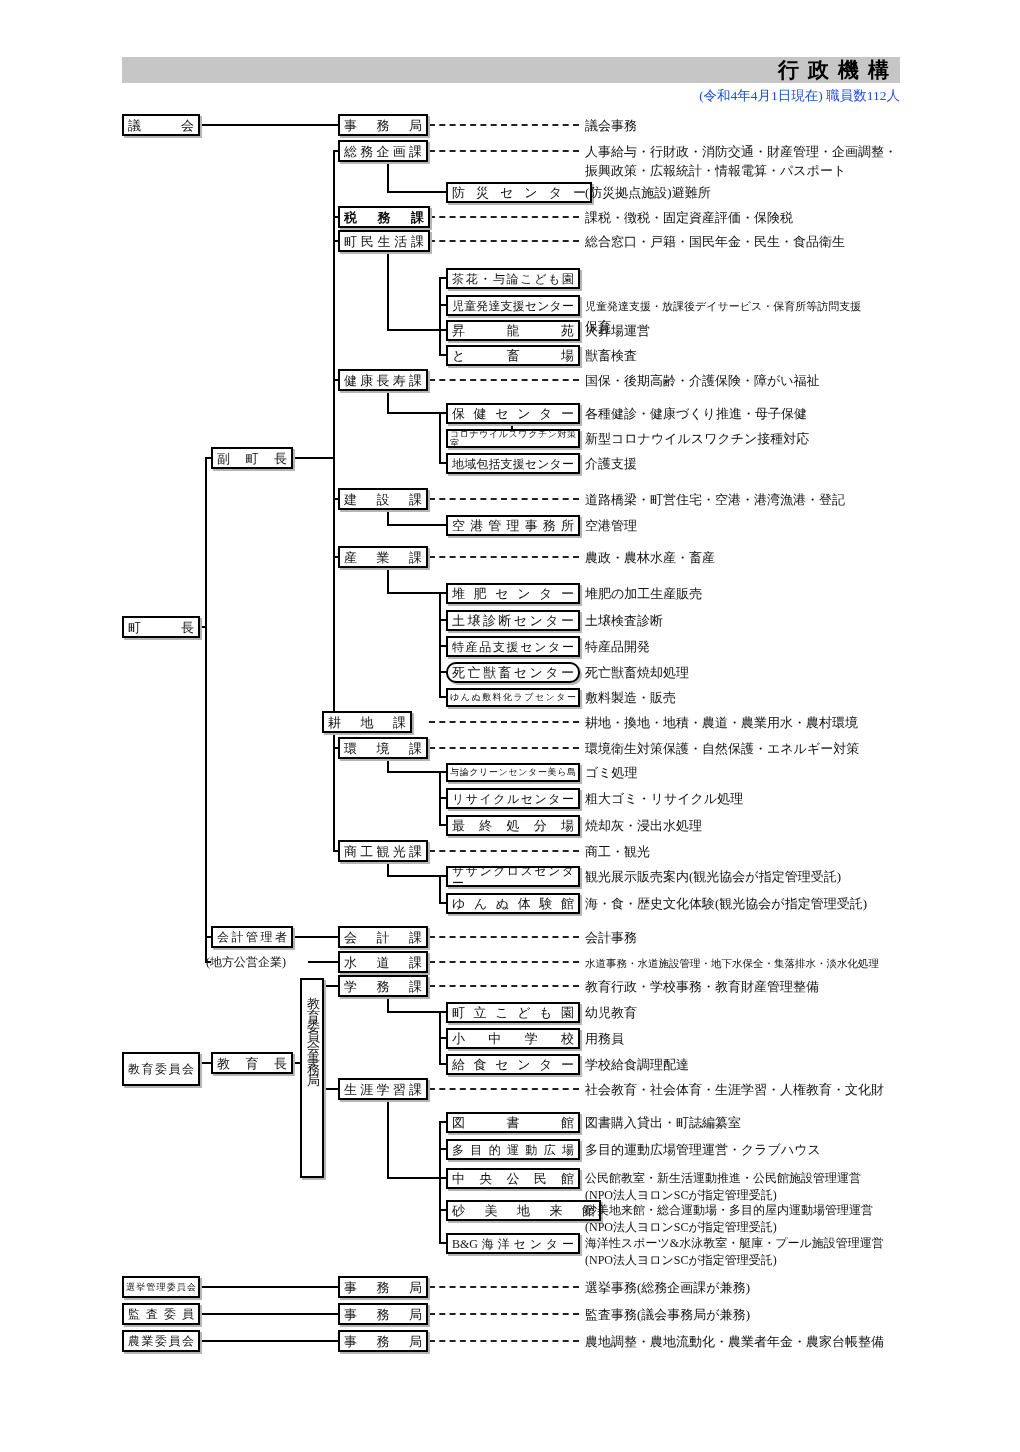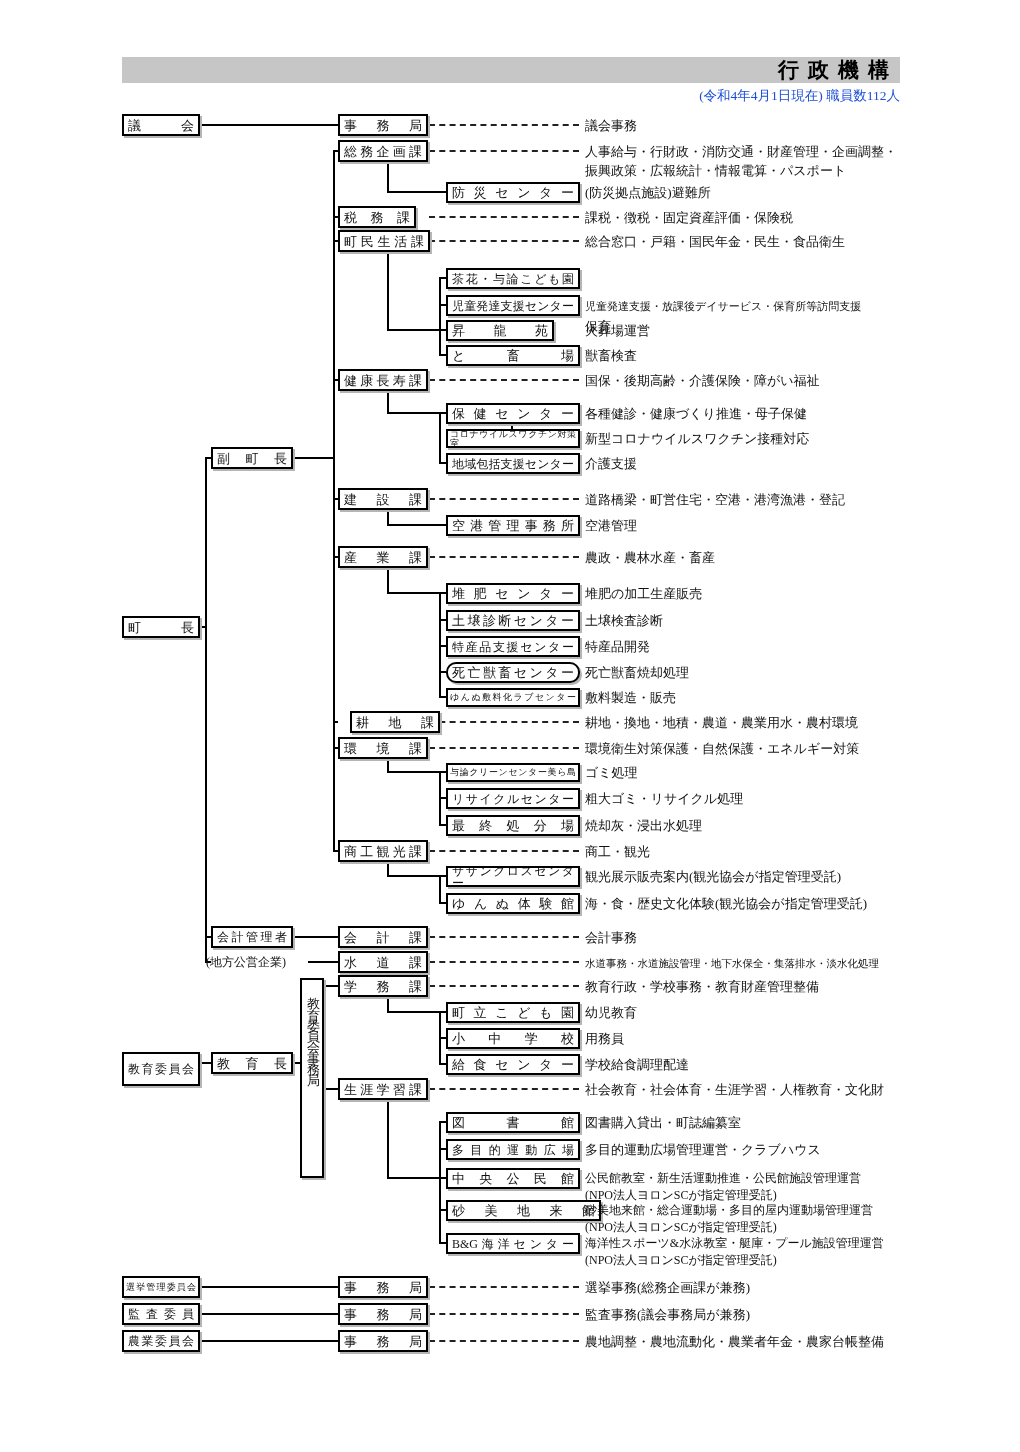--- a/index.html
+++ b/index.html
@@ -149,36 +149,36 @@
       </div>
       <div class="box" style="left: 211px; top: 1052px; width: 82px; height: 22px;">
         <span class="lbl">教育長</span>
       </div>
       <div class="box" style="left: 338px; top: 114px; width: 90px; height: 22px;">
         <span class="lbl">事務局</span>
       </div>
       <div class="box" style="left: 338px; top: 140px; width: 90px; height: 22px;">
         <span class="lbl">総務企画課</span>
       </div>
-      <div class="box" style="left: 338px; top: 206px; width: 78px; height: 22px;">
+      <div class="box" style="left: 338px; top: 206px; width: 92px; height: 22px; font-weight: bold;">
         <span class="lbl">税務課</span>
       </div>
       <div class="box" style="left: 338px; top: 230px; width: 92px; height: 22px;">
         <span class="lbl">町民生活課</span>
       </div>
       <div class="box" style="left: 338px; top: 369px; width: 90px; height: 22px;">
         <span class="lbl">健康長寿課</span>
       </div>
       <div class="box" style="left: 338px; top: 488px; width: 90px; height: 22px;">
         <span class="lbl">建設課</span>
       </div>
       <div class="box" style="left: 338px; top: 546px; width: 90px; height: 22px;">
         <span class="lbl">産業課</span>
       </div>
-      <div class="box" style="left: 350px; top: 711px; width: 90px; height: 22px;">
+      <div class="box" style="left: 322px; top: 711px; width: 90px; height: 22px;">
         <span class="lbl">耕地課</span>
       </div>
       <div class="box" style="left: 338px; top: 737px; width: 90px; height: 22px;">
         <span class="lbl">環境課</span>
       </div>
       <div class="box" style="left: 338px; top: 840px; width: 90px; height: 22px;">
         <span class="lbl">商工観光課</span>
       </div>
       <div class="box" style="left: 338px; top: 926px; width: 90px; height: 22px;">
         <span class="lbl">会計課</span>
@@ -194,30 +194,30 @@
       </div>
       <div class="box" style="left: 338px; top: 1276px; width: 90px; height: 22px;">
         <span class="lbl">事務局</span>
       </div>
       <div class="box" style="left: 338px; top: 1303px; width: 90px; height: 22px;">
         <span class="lbl">事務局</span>
       </div>
       <div class="box" style="left: 338px; top: 1330px; width: 90px; height: 22px;">
         <span class="lbl">事務局</span>
       </div>
-      <div class="box" style="left: 446px; top: 182px; width: 134px; height: 21px;">
+      <div class="box" style="left: 446px; top: 182px; width: 146px; height: 21px;">
         <span class="lbl">防災センター</span>
       </div>
       <div class="box f12" style="left: 446px; top: 268px; width: 134px; height: 21px;">
         <span class="lbl">茶花・与論こども園</span>
       </div>
       <div class="box f12" style="left: 446px; top: 295px; width: 134px; height: 21px;">
         <span class="lbl">児童発達支援センター</span>
       </div>
-      <div class="box" style="left: 446px; top: 320px; width: 108px; height: 21px;">
+      <div class="box" style="left: 446px; top: 320px; width: 134px; height: 21px;">
         <span class="lbl">昇龍苑</span>
       </div>
       <div class="box" style="left: 446px; top: 345px; width: 134px; height: 21px;">
         <span class="lbl">と畜場</span>
       </div>
       <div class="box" style="left: 446px; top: 403px; width: 134px; height: 21px;">
         <span class="lbl">保健センター</span>
       </div>
       <div class="box f9" style="left: 446px; top: 429px; width: 134px; height: 19px;">
         <span class="lbl">コロナウイルスワクチン対策室</span>

